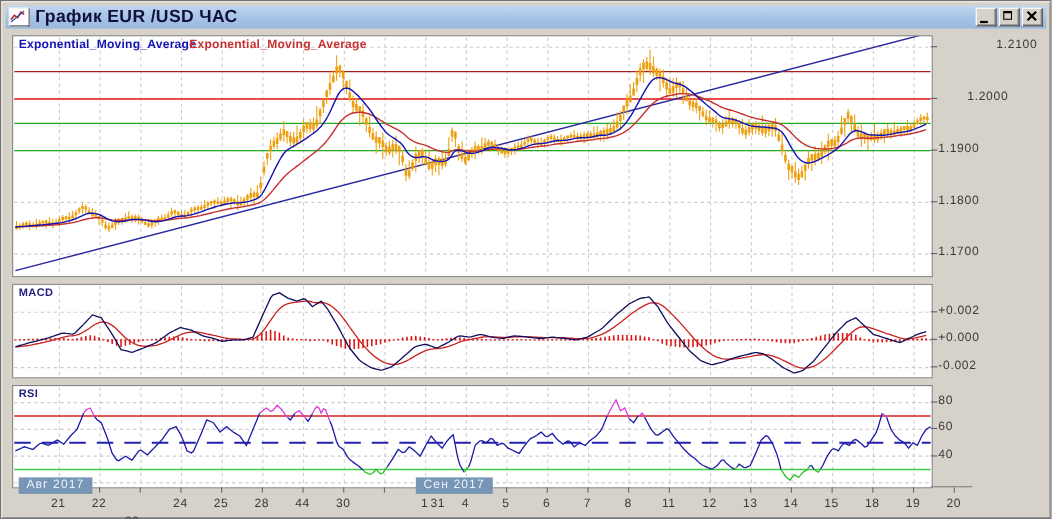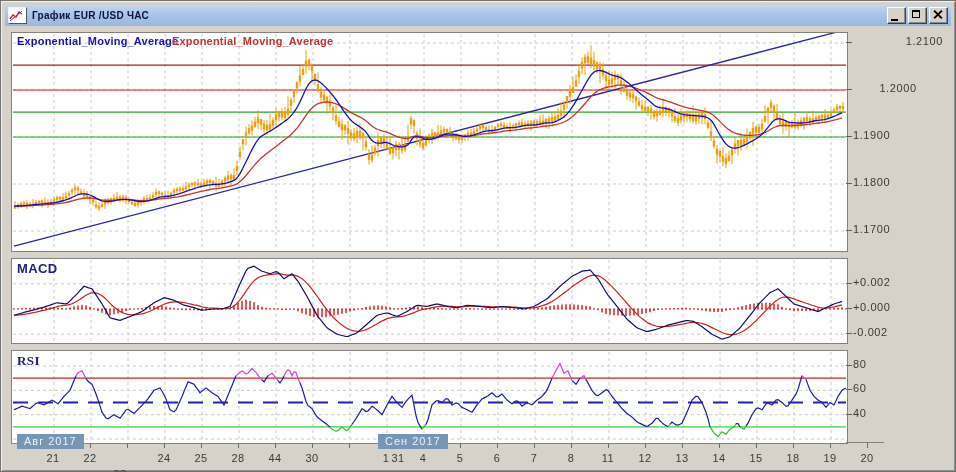--- a/index.html
+++ b/index.html
@@ -6,38 +6,38 @@
   body{width:956px;height:472px;position:relative;overflow:hidden;
        font-family:"Liberation Sans", sans-serif; background:#D6D2CA;}
   .window{position:absolute;inset:0;background:#D6D2CA;
           border:1px solid #717171;
           box-shadow: inset 1px 1px 0 #F4F3EE, inset -1px -1px 0 #8F8F8F;}
   .titlebar{position:absolute;left:4px;top:4px;right:4px;height:21px;
             background:linear-gradient(180deg,#C2D7F0 0%,#A9C5E7 45%,#98B8DF 100%);
             display:flex;align-items:center;padding:0 3px;}
   .win-icon{width:17px;height:15px;background:#FFFFFF;border:1px solid;
             border-color:#F2F2F2 #555 #555 #F2F2F2;margin-right:5px;flex:0 0 auto;}
-  .title-text{font-size:10px;font-weight:bold;color:#101038;letter-spacing:.3px;white-space:nowrap;}
+  .title-text{font-size:16px;font-weight:bold;color:#101038;letter-spacing:.3px;white-space:nowrap;}
   .btns{margin-left:auto;display:flex;}
   .tb-btn{width:17px;height:15px;background:#D6D2CA;margin-left:2px;position:relative;
           border:1px solid;border-color:#FFFFFF #404040 #404040 #FFFFFF;
           box-shadow: inset -1px -1px 0 #8A8A8A;cursor:pointer;}
   .min-glyph{position:absolute;left:3px;bottom:2px;width:7px;height:2px;background:#000;}
   .max-glyph{position:absolute;left:3px;top:2px;width:8px;height:8px;border:1px solid #000;border-top-width:2px;box-sizing:border-box;}
   .cls-glyph{position:absolute;left:2px;top:1px;width:11px;height:11px;}
   .cls-glyph:before,.cls-glyph:after{content:"";position:absolute;left:5px;top:0px;width:2px;height:11px;background:#000;}
   .cls-glyph:before{transform:rotate(45deg);}
   .cls-glyph:after{transform:rotate(-45deg);}
   .pane{position:absolute;background:#FFFFFF;border:1px solid #828282;}
   .pane svg{position:absolute;left:0;top:0;}
   #pane-price{left:10px;top:31px;width:835px;height:218px;}
   #pane-macd{left:10px;top:257px;width:835px;height:84px;}
   #pane-rsi{left:10px;top:349px;width:835px;height:92px;}
   .legend{position:absolute;top:34px;font-size:11px;font-weight:bold;letter-spacing:.2px;white-space:nowrap;}
-  .pane-label{position:absolute;font-size:13px;font-weight:bold;color:#20207E;letter-spacing:.4px;}
+  .pane-label{position:absolute;font-size:10px;font-weight:bold;color:#20207E;letter-spacing:.4px;}
   .ytick{position:absolute;left:852px;width:90px;font-size:11px;color:#3A3A3A;letter-spacing:.6px;}
   .ytick-mark{position:absolute;width:6px;height:1px;background:#606060;left:845px;}
   .xtick-mark{position:absolute;width:1px;height:5px;background:#6A6A6A;top:442px;}
   .xlabel{position:absolute;top:451px;width:26px;margin-left:-13px;text-align:center;font-size:11px;color:#3A3A3A;letter-spacing:.5px;}
   .badge{position:absolute;top:433px;height:15px;line-height:15px;padding:0 7px;
          background:#7796B5;color:#EAF3FD;font-size:11px;letter-spacing:1px;white-space:nowrap;}
   .axis-ext{position:absolute;left:845px;top:441px;width:38px;height:1px;background:#828282;}
 </style>
 </head>
 <body>
@@ -963,21 +963,21 @@
         <polyline points="734.0,75.2 736.0,72.2 738.0,67.9 740.0,63.7 742.0,60.7 744.0,57.8 746.0,56.9 748.0,57.8 750.0,58.8 752.0,55.9 754.0,53.0 756.0,52.0 758.0,53.0 760.0,53.9 762.0,51.5 764.0,49.1 766.0,48.6 768.0,50.0 770.0,51.5 772.0,53.4 774.0,55.4 776.0,54.9 778.0,52.0 780.0,49.1 782.0,46.1 784.0,43.2 786.0,38.4 788.0,31.5 790.0,24.7" fill="none" stroke="#1C1CA8" stroke-width="1.2"></polyline>
         <polyline points="790.0,24.7 792.0,26.6 794.0,28.4" fill="none" stroke="#D83ED8" stroke-width="1.2"></polyline>
         <polyline points="794.0,28.4 796.0,33.9 798.0,39.3 800.0,42.4 802.0,45.4 804.0,47.2 806.0,49.1 808.0,50.3 810.0,51.5 812.0,53.9 814.0,56.4 816.0,53.9 818.0,51.5 820.0,52.7 822.0,53.9 824.0,49.7 826.0,45.4 828.0,42.4 830.0,39.3 832.0,38.1 834.0,36.9" fill="none" stroke="#1C1CA8" stroke-width="1.2"></polyline>
         <line x1="1" y1="51.500099999999996" x2="834" y2="51.500099999999996" stroke="#2222AE" stroke-width="2" stroke-dasharray="15,10"></line>
       </svg>
     </div>
 
   <span class="legend" style="left:16px;color:#1414B4;">Exponential_Moving_Average</span>
   <span class="legend" style="left:171px;color:#C83232;">Exponential_Moving_Average</span>
   <span class="pane-label" style="left:16px;top:260px;">MACD</span>
-  <span class="pane-label" style="left:16px;top:352px;font-family:Liberation Serif, serif;">RSI</span>
+  <span class="pane-label" style="left:16px;top:352px;">RSI</span>
 
   <div class="axis-ext"></div>
   <div id="axis-layer">
       <div class="ytick" style="top: 34px; text-align: right;">1.2100</div>
       <div class="ytick-mark" style="top: 41px;"></div>
       <div class="ytick" style="top: 81px; text-align: center;">1.2000</div>
       <div class="ytick-mark" style="top: 88px;"></div>
       <div class="ytick" style="top: 128px;">1.1900</div>
       <div class="ytick-mark" style="top: 135px;"></div>
       <div class="ytick" style="top: 175px;">1.1800</div>

